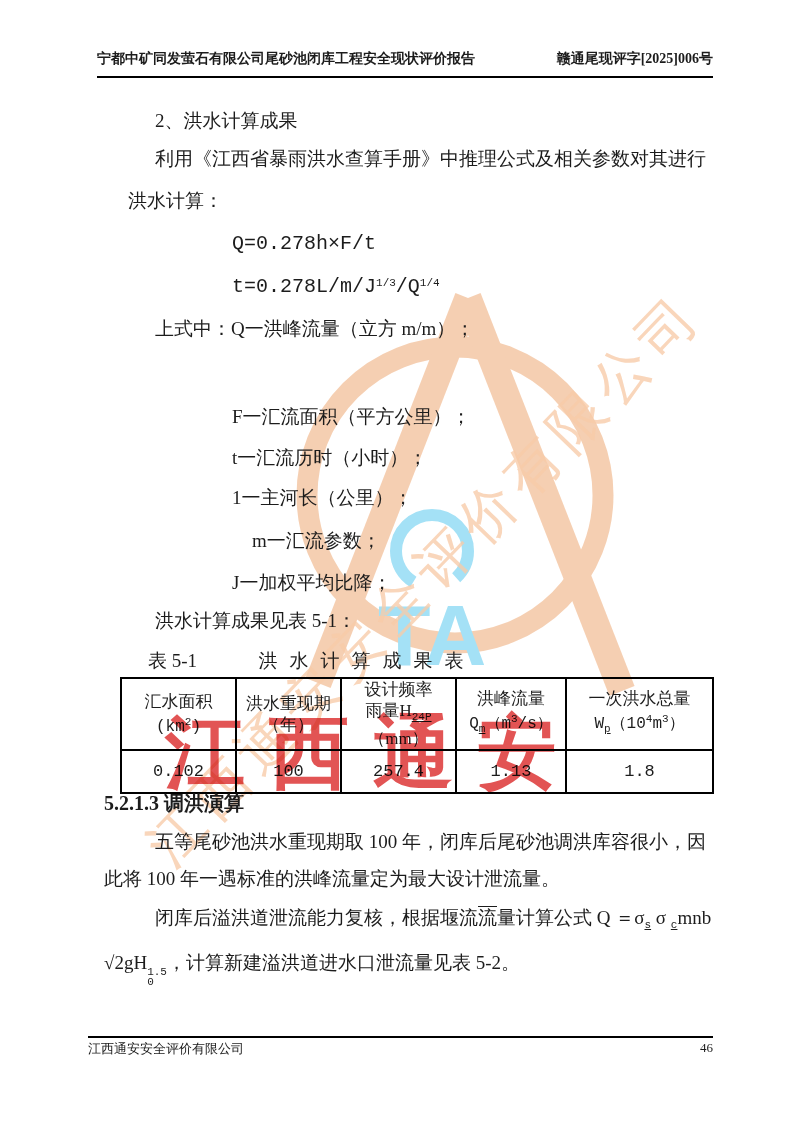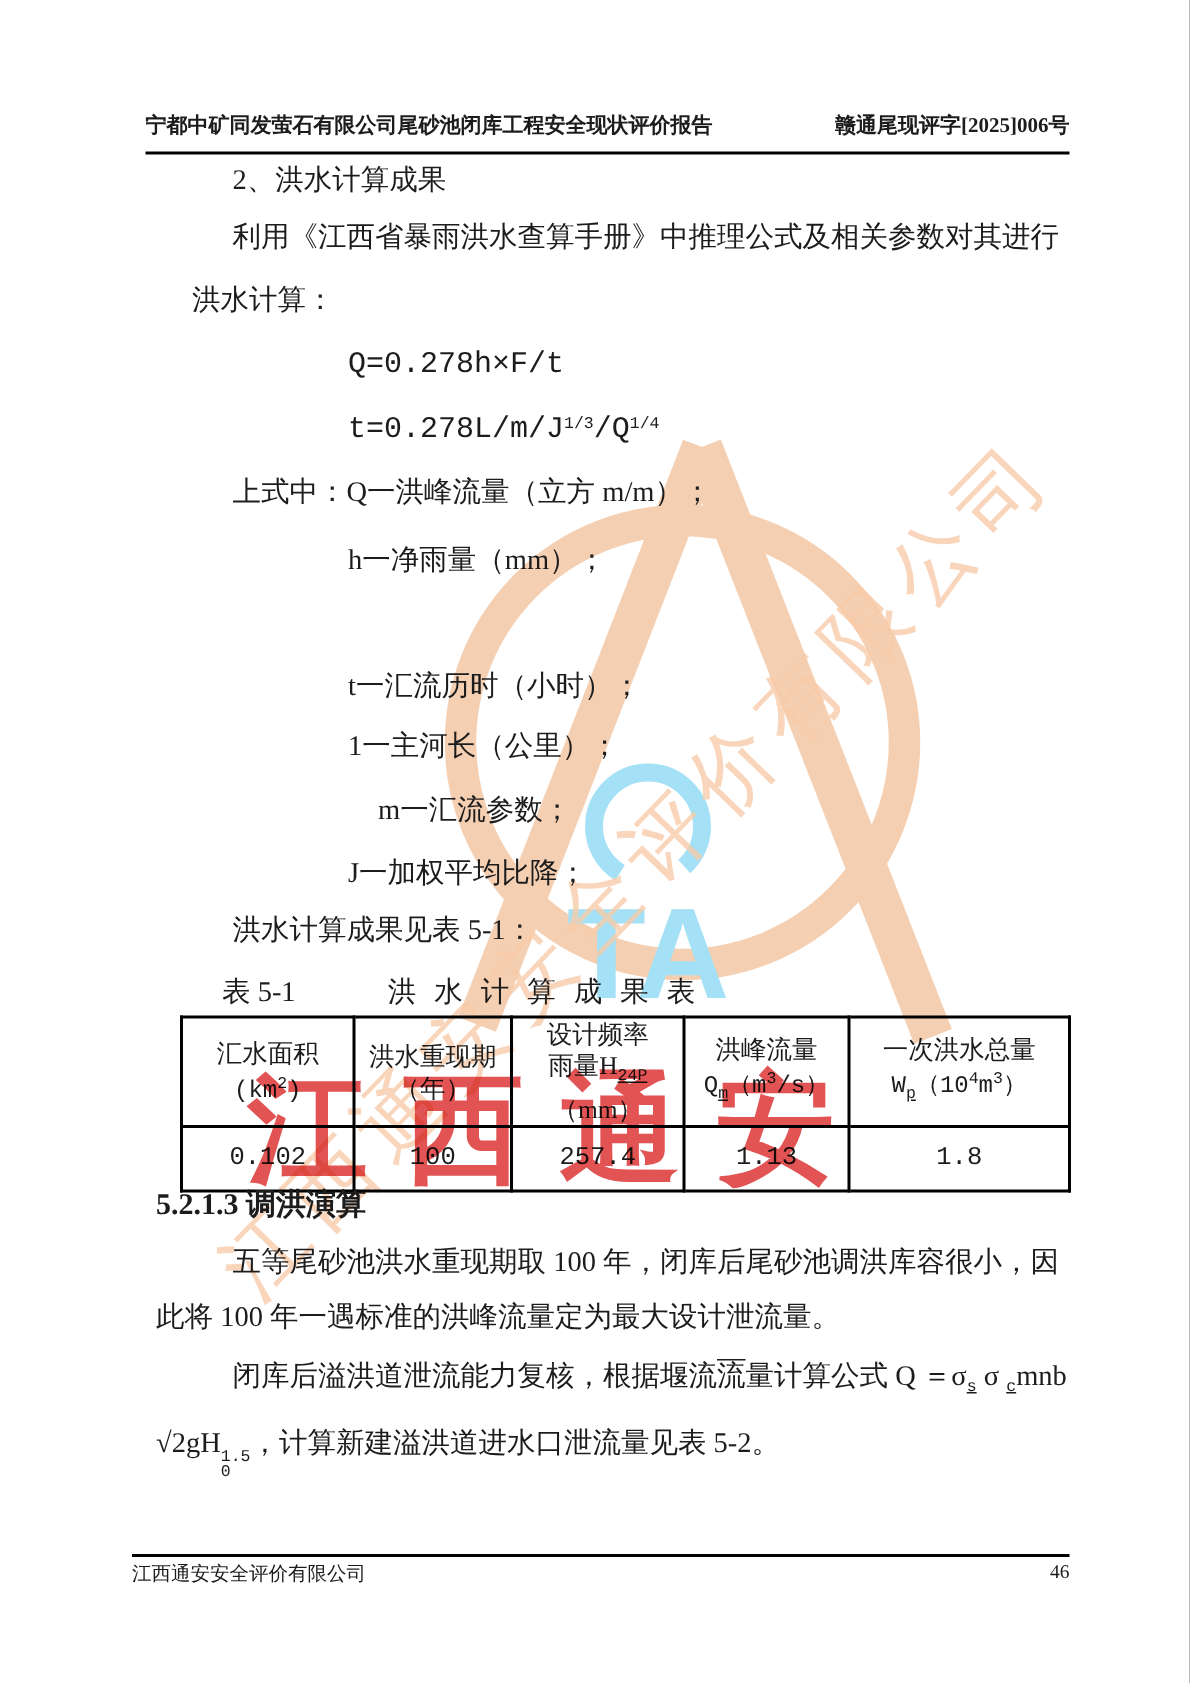--- a/index.html
+++ b/index.html
@@ -8,21 +8,20 @@
     position:relative; width:793px; height:1122px; margin:0 auto;
     background:#ffffff; overflow:hidden;
     font-family:"Liberation Serif","DejaVu Serif",serif; color:#1c1c1c;
   }
   
   .hdr {
     position:absolute; left:97px; top:50px; width:616px;
     display:flex; justify-content:space-between; align-items:flex-end;
     font-size:14px; font-weight:bold; padding-bottom:8px;
     border-bottom:2px solid #000;
-    margin-top:25px;
   }
   .ftr {
     position:absolute; left:88px; top:1036px; width:625px;
     border-top:2px solid #000; display:flex; justify-content:space-between;
     font-size:13px; padding-top:2px;
   }
   
   .ln { position:absolute; font-size:19px; line-height:26px; white-space:nowrap; z-index:2; }
   .mono { font-family:"Liberation Mono","DejaVu Sans Mono",monospace; font-size:20px; }
   .bold { font-weight:bold; }
@@ -88,21 +87,21 @@
 
   <div class="ln mono" style="left:232px; top:231px;">Q=0.278h×F/t</div>
 
   <div class="ln mono" style="left:232px; top:270px;">
     <span>t=0.278L/m/J</span><sup class="s">1/3</sup><span>/Q</span><sup class="s">1/4</sup>
   </div>
 
   <div class="ln" style="left:155px; top:316px;">
     <span>上式中：</span><span>Q一洪峰流量（立方 m/m）；</span>
   </div>
-  <div class="ln" style="left:232px; top:361px;">h一净雨量（mm）；</div>
+  <div class="ln" style="left:232px; top:404px;">F一汇流面积（平方公里）；</div>
   <div class="ln" style="left:232px; top:445px;">t一汇流历时（小时）；</div>
   <div class="ln" style="left:232px; top:485px;">1一主河长（公里）；</div>
   <div class="ln" style="left:232px; top:528px;margin-left:20px;">m一汇流参数；</div>
   <div class="ln" style="left:232px; top:570px;">J一加权平均比降；</div>
 
   <div class="ln" style="left:155px; top:608px;">洪水计算成果见表 5-1：</div>
 
   <div class="cap-label">表 5-1</div>
   <div class="cap-title">洪水计算成果表</div>
 

